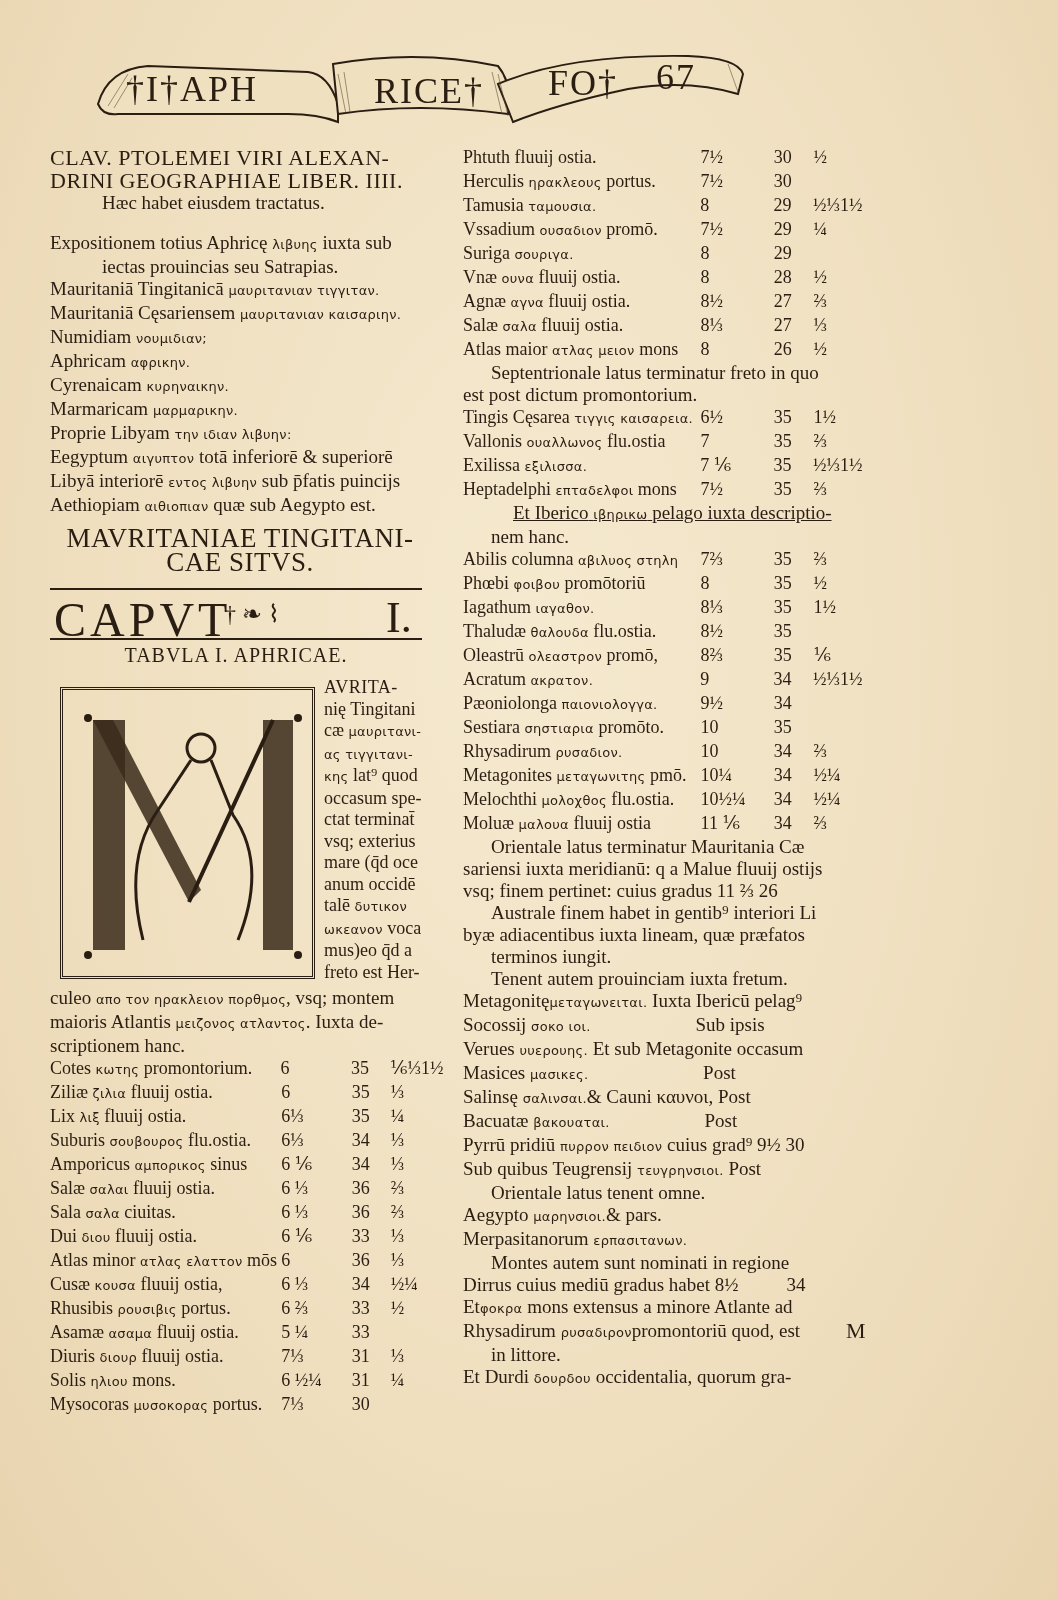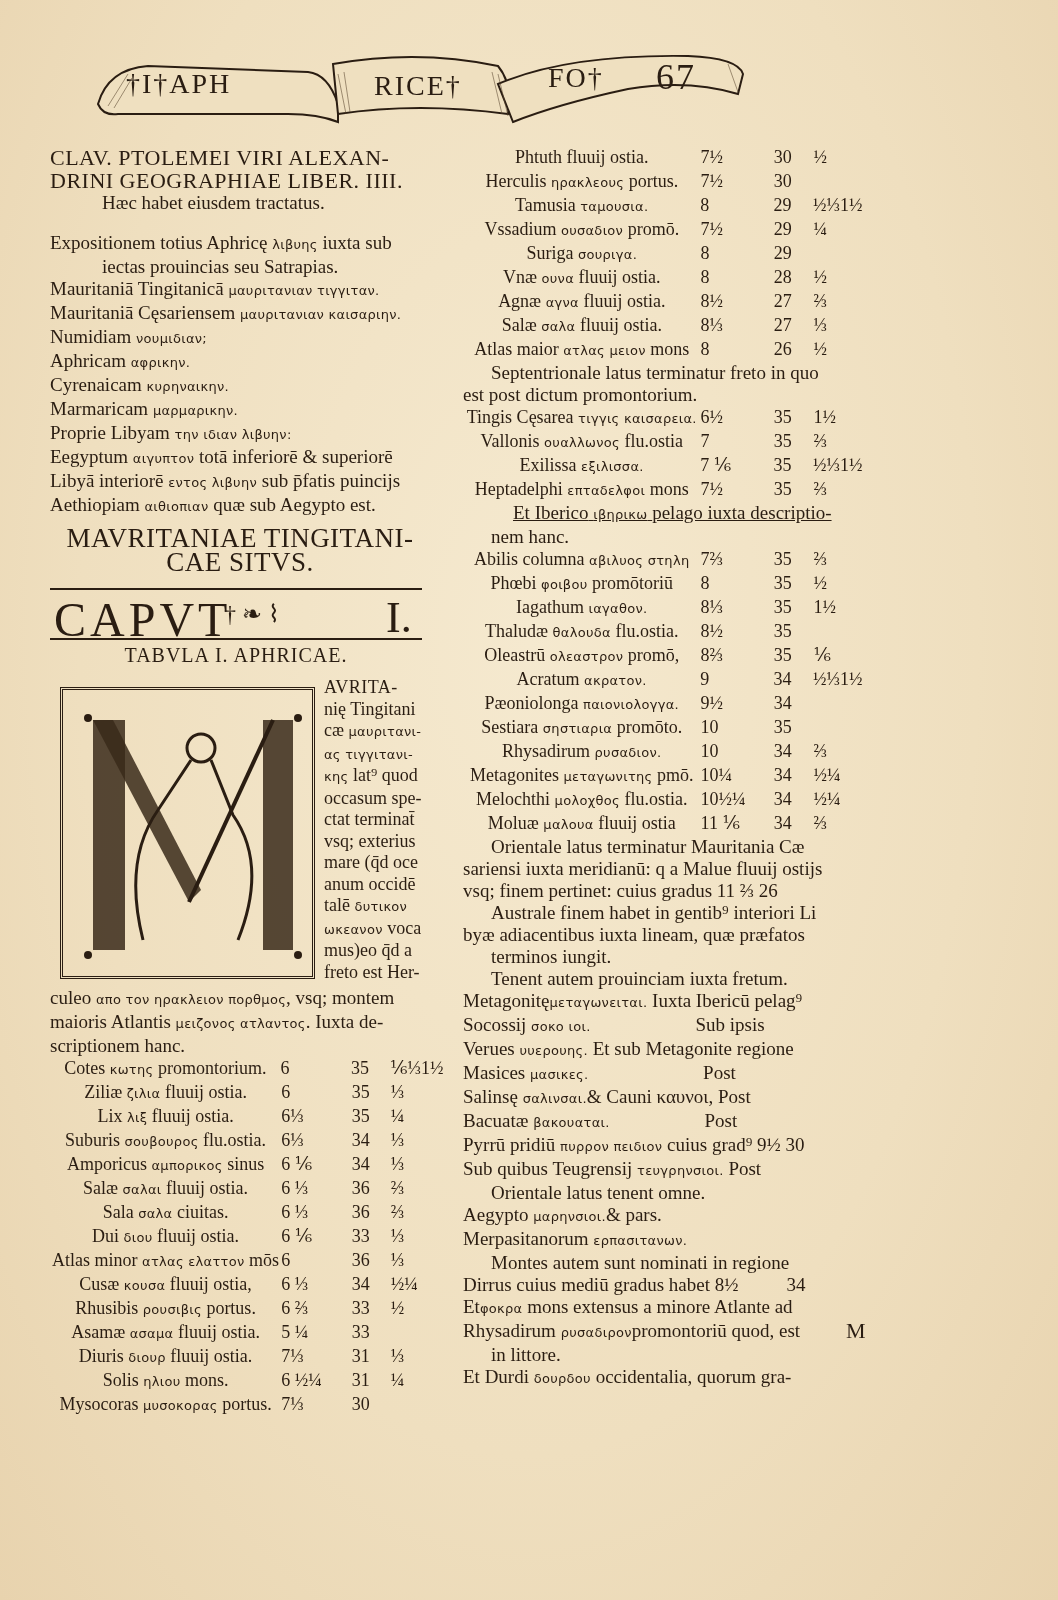--- a/index.html
+++ b/index.html
@@ -10,21 +10,21 @@
     font-family: "Liberation Serif", "DejaVu Serif", serif;
     color: #2a1d12;
     position: relative;
   }
   .page { position: absolute; left: 0; top: 0; width: 1058px; height: 1600px; }
 
   
   .banner { position: absolute; left: 88px; top: 44px; width: 660px; height: 80px; }
   .banner svg { position: absolute; left: 0; top: 0; }
   .banner-text {
-    position: absolute; top: 8px; font-size: 28px; letter-spacing: 2px;
+    position: absolute; top: 8px; font-size: 36px; letter-spacing: 2px;
     font-family: "Liberation Serif", serif; color: #2a1d12; white-space: nowrap;
   }
   .bt1 { left: 38px; top: 24px; }
   .bt2 { left: 286px; top: 26px; }
   .bt3 { left: 460px; top: 18px; }
   .bt4 { left: 568px; top: 12px; font-size: 36px; }
 
   
   .col { position: absolute; top: 146px; }
   .col-left { left: 50px; width: 380px; }
@@ -52,21 +52,21 @@
   .dropcap {
     position: absolute; left: 10px; top: 10px; width: 255px; height: 292px;
     border: 3px double #2a1d12; box-sizing: border-box;
   }
   .dropcap svg { position: absolute; left: 0; top: 0; }
   .drop-text { position: absolute; left: 274px; top: 0; width: 110px; }
   .drop-text .line { font-size: 18px; line-height: 21.5px; }
 
   
   .row { display: flex; font-size: 18px; line-height: 22px; white-space: nowrap; }
-  .row .name { width: 236px; overflow: visible; text-align: center; }
+  .row .name { width: 236px; overflow: visible; }
   .row .lon { width: 72px; }
   .row .lat { width: 40px; }
   .row .latf { width: 40px; }
   .col-right .row .name { width: 240px; }
   .col-right .row .lon { width: 74px; }
 
   .marginal { position: absolute; left: 846px; top: 1318px; font-size: 22px; }
 </style>
 </head>
 <body>
@@ -441,21 +441,21 @@
     <div class="line">sariensi iuxta meridianū: q a Malue fluuij ostijs</div>
     <div class="line">vsq; finem pertinet: cuius gradus  11 ⅔      26</div>
     <div class="line indent2">Australe finem habet in gentib⁹ interiori Li</div>
     <div class="line">byæ adiacentibus iuxta lineam, quæ præfatos</div>
     <div class="line indent2">terminos iungit.</div>
     <div class="line indent2">Tenent autem prouinciam iuxta fretum.</div>
 
     <div>
       <div class="line"><span>Metagonitę</span><span class="greek">μεταγωνειται.</span> <span>Iuxta Ibericū pelag⁹</span></div>
       <div class="line"><span>Socossij</span> <span class="greek">σοκο ιοι.</span> <span style="padding-left:100px">Sub ipsis</span></div>
-      <div class="line"><span>Verues</span> <span class="greek">υυερουης.</span> <span>Et sub Metagonite regione</span></div>
+      <div class="line"><span>Verues</span> <span class="greek">υυερουης.</span> <span>Et sub Metagonite occasum</span></div>
       <div class="line"><span>Masices</span> <span class="greek">μασικες.</span> <span style="padding-left:110px">Post</span></div>
       <div class="line"><span>Salinsę</span> <span class="greek">σαλινσαι.</span><span>&amp; Cauni καυνοι,  Post</span></div>
       <div class="line"><span>Bacuatæ</span> <span class="greek">βακουαται.</span> <span style="padding-left:90px">Post</span></div>
       <div class="line"><span>Pyrrū pridiū</span> <span class="greek">πυρρον πειδιον</span> <span>cuius grad⁹ 9½   30</span></div>
       <div class="line"><span>Sub quibus Teugrensij</span> <span class="greek">τευγρηνσιοι.</span> <span>Post</span></div>
     </div>
 
     <div class="line indent2">Orientale latus tenent omne.</div>
     <div class="line"><span>Aegypto</span> <span class="greek">μαρηνσιοι.</span><span>&amp; pars.</span></div>
     <div class="line"><span>Merpasitanorum</span> <span class="greek">ερπασιτανων.</span></div>

